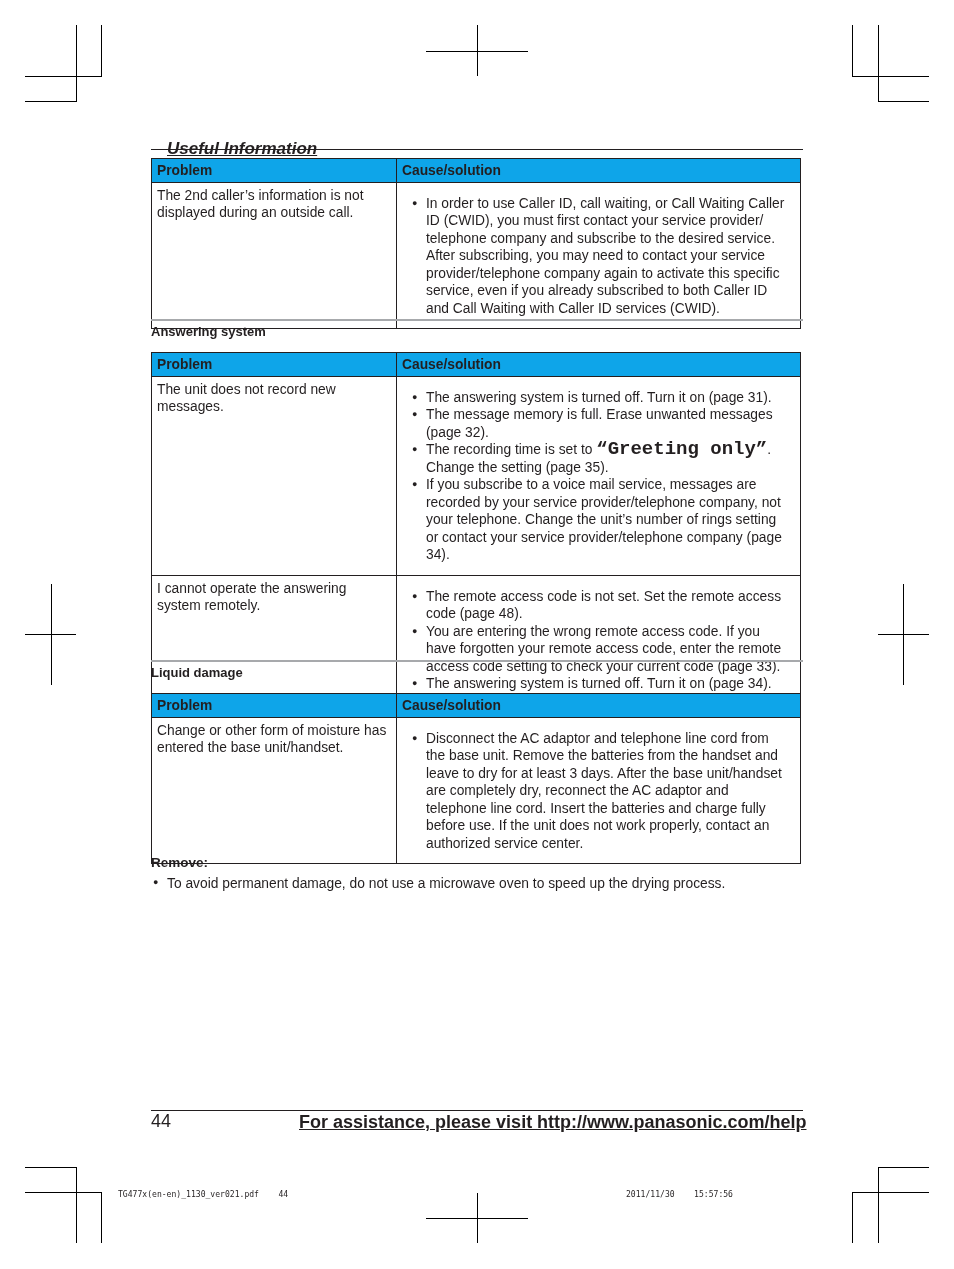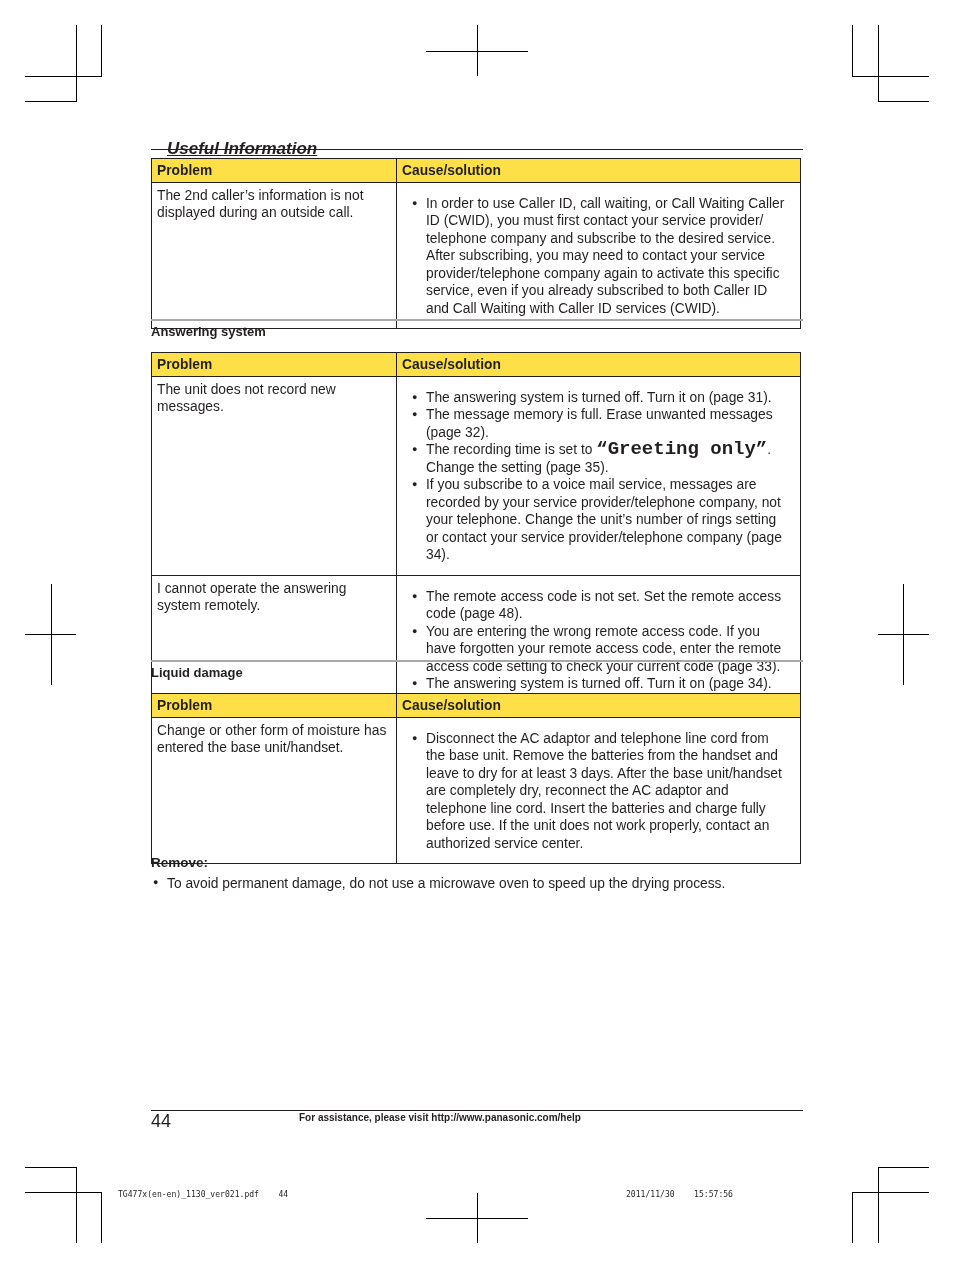--- a/index.html
+++ b/index.html
@@ -7,33 +7,33 @@
          font-family:"Liberation Sans", sans-serif; color:#231f20; }
   .mark { position:absolute; background:#000; }
   .h { height:1px; }
   .v { width:1px; }
   .section-title { position:absolute; left:151px; top:123px; font-size:17px; font-weight:bold; font-style:italic; margin:16px;text-decoration:underline; }
   .title-rule { position:absolute; left:151px; top:149px; width:652px; height:1px; background:#231f20; }
   .sec-rule { position:absolute; left:151px; width:652px; height:2px; background:#a7a9ac; }
   .subhead { position:absolute; left:151px; font-size:13px; font-weight:bold; margin:0; }
   table { position:absolute; left:151px; width:650px; border-collapse:collapse; font-size:13.8px; line-height:17.5px; }
   th, td { border:1px solid #231f20; vertical-align:top; text-align:left; }
-  th { background:#fde047; font-weight:bold; padding:3px 5px 2px 5px; height:17px; }
+  th { background:#0ea5e9; font-weight:bold; padding:3px 5px 2px 5px; height:17px; }
   td { padding:4px 5px 3px 5px; }
   td.prob { width:234px; }
   ul { list-style:none; margin:8px; padding:0; }
   li { position:relative; padding-left:16px; }
   li::before { content:"\25CF"; position:absolute; left:2px; top:0; font-size:9px; }
   .mono { font-family:"Liberation Mono", monospace; font-weight:bold; font-size:19px; }
   .caution-label { position:absolute; left:151px; top:855px; font-size:13.5px; font-weight:bold; margin:0; }
   .caution-item { position:absolute; left:152px; top:876px; font-size:13.8px; padding-left:15px; }
   .caution-item::before { content:"\25CF"; position:absolute; left:1px; top:1px; font-size:9px; }
   .footer-rule { position:absolute; left:151px; top:1110px; width:652px; height:1px; background:#231f20; }
   .page-num { position:absolute; left:151px; top:1111px; font-size:18px; }
-  .footer-text { position:absolute; left:299px; top:1112px; font-size:10px; font-weight:bold; }
+  .footer-text { position:absolute; left:299px; top:1112px; font-size:18px; font-weight:bold;text-decoration:underline; }
   .print-info { position:absolute; top:1188px; font-family:"DejaVu Sans Mono", monospace; font-size:9.5px; transform:scaleX(0.85); transform-origin:left; }
 </style>
 </head>
 <body>
 
 <div>
 
   <div class="mark v" style="left:76px;top:25px;height:77px"></div>
   <div class="mark v" style="left:101px;top:25px;height:51px"></div>
   <div class="mark h" style="left:25px;top:76px;width:77px"></div>

